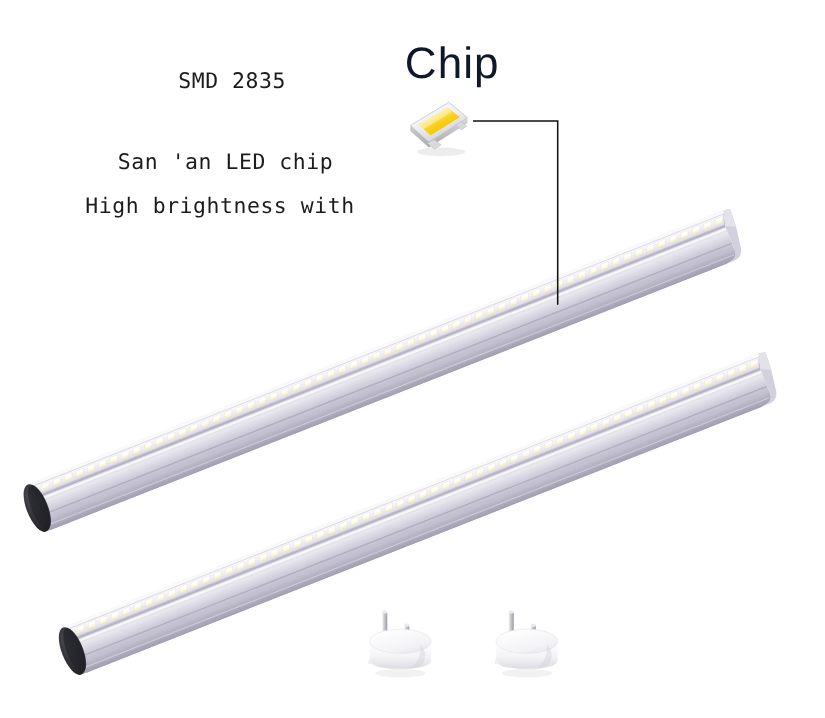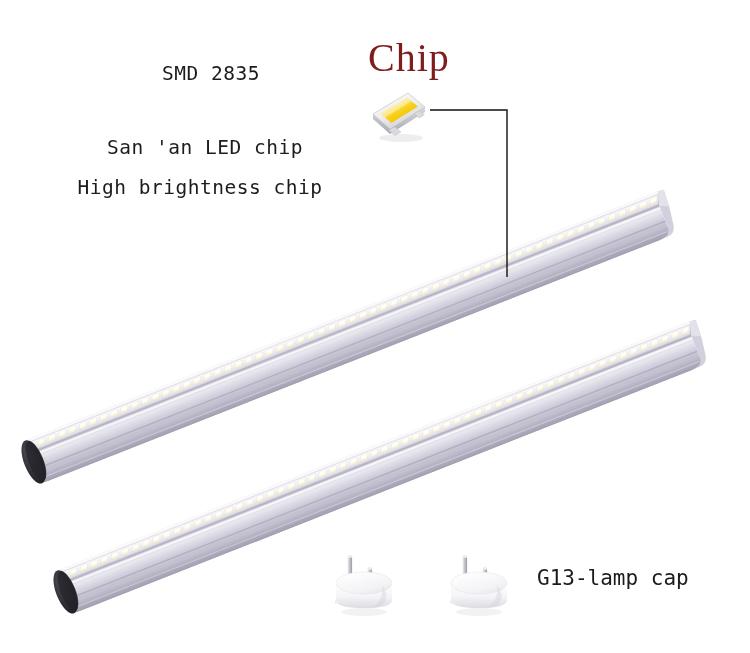--- a/index.html
+++ b/index.html
@@ -30,23 +30,23 @@
   }
   .spec-line.l1{margin-left:12px;}
   .spec-line.l2{margin-left:0px;margin-top:34px;}
   .spec-line.l3{margin-left:2px;}
   .spec-line.l4{margin-left:-10px;}
 
   
   .chip-title{
     position:absolute;
     left:368px; top:36px;
-    font-family:Liberation Serif, serif;
+    font-family:Liberation Sans, sans-serif;
     font-size:40px;
-    color:#7f1d1d;
+    color:#0f172a;
     letter-spacing:1px;
     line-height:44px;
   }
 
   
   .smd-chip{
     position:absolute;
     left:368px; top:86px;
     width:66px; height:60px;
   }
@@ -275,21 +275,21 @@
     </g>
 
     <g transform="translate(42,570) rotate(-21.5)">
       <use href="#tubeShape"></use>
     </g>
   </svg>
 
   <div class="spec-list">
     <div class="spec-line l1">SMD 2835</div>
     <div class="spec-line l2">San 'an LED chip</div>
-    <div class="spec-line l4">High brightness chip</div>
+    <div class="spec-line l4">High brightness with</div>
   </div>
 
   <div class="chip-title">Chip</div>
 
   <svg class="smd-chip" viewBox="0 0 66 60">
     <defs>
       <linearGradient id="phos" x1="0.1" y1="0" x2="0.9" y2="1">
         <stop offset="0%" stop-color="#fffbe0"></stop>
         <stop offset="22%" stop-color="#fff09a"></stop>
         <stop offset="55%" stop-color="#f8cf17"></stop>
@@ -363,15 +363,14 @@
     <rect x="19.5" y="10" width="4.6" height="22" rx="2" fill="url(#pinG)"></rect>
     <ellipse cx="21.8" cy="10.4" rx="2.3" ry="1.5" fill="#e9e9ee"></ellipse>
     <rect x="39.5" y="22" width="4.6" height="22" rx="2" fill="url(#pinG)"></rect>
     <ellipse cx="41.8" cy="22.4" rx="2.3" ry="1.5" fill="#e9e9ee"></ellipse>
     <path d="M8 37 L8 54 Q8 62 36 62 Q64 62 64 54 L64 37 Z" fill="url(#capBody)"></path>
     <ellipse cx="36" cy="37" rx="28" ry="11" fill="url(#capTop)" stroke="#e2e2e8" stroke-width="0.5"></ellipse>
     <path d="M10 52 q-4 2 -3 6 l4 -1 z" fill="#eeeef2"></path>
     <path d="M54 40 q8 8 2 18 q-4 3 -12 4 q12 -8 10 -22 z" fill="#cfcfd8" opacity="0.4"></path>
   </svg>
 
-  <div class="cap-label">G13-lamp cap</div>
 
 </div>
 
 </body></html>

